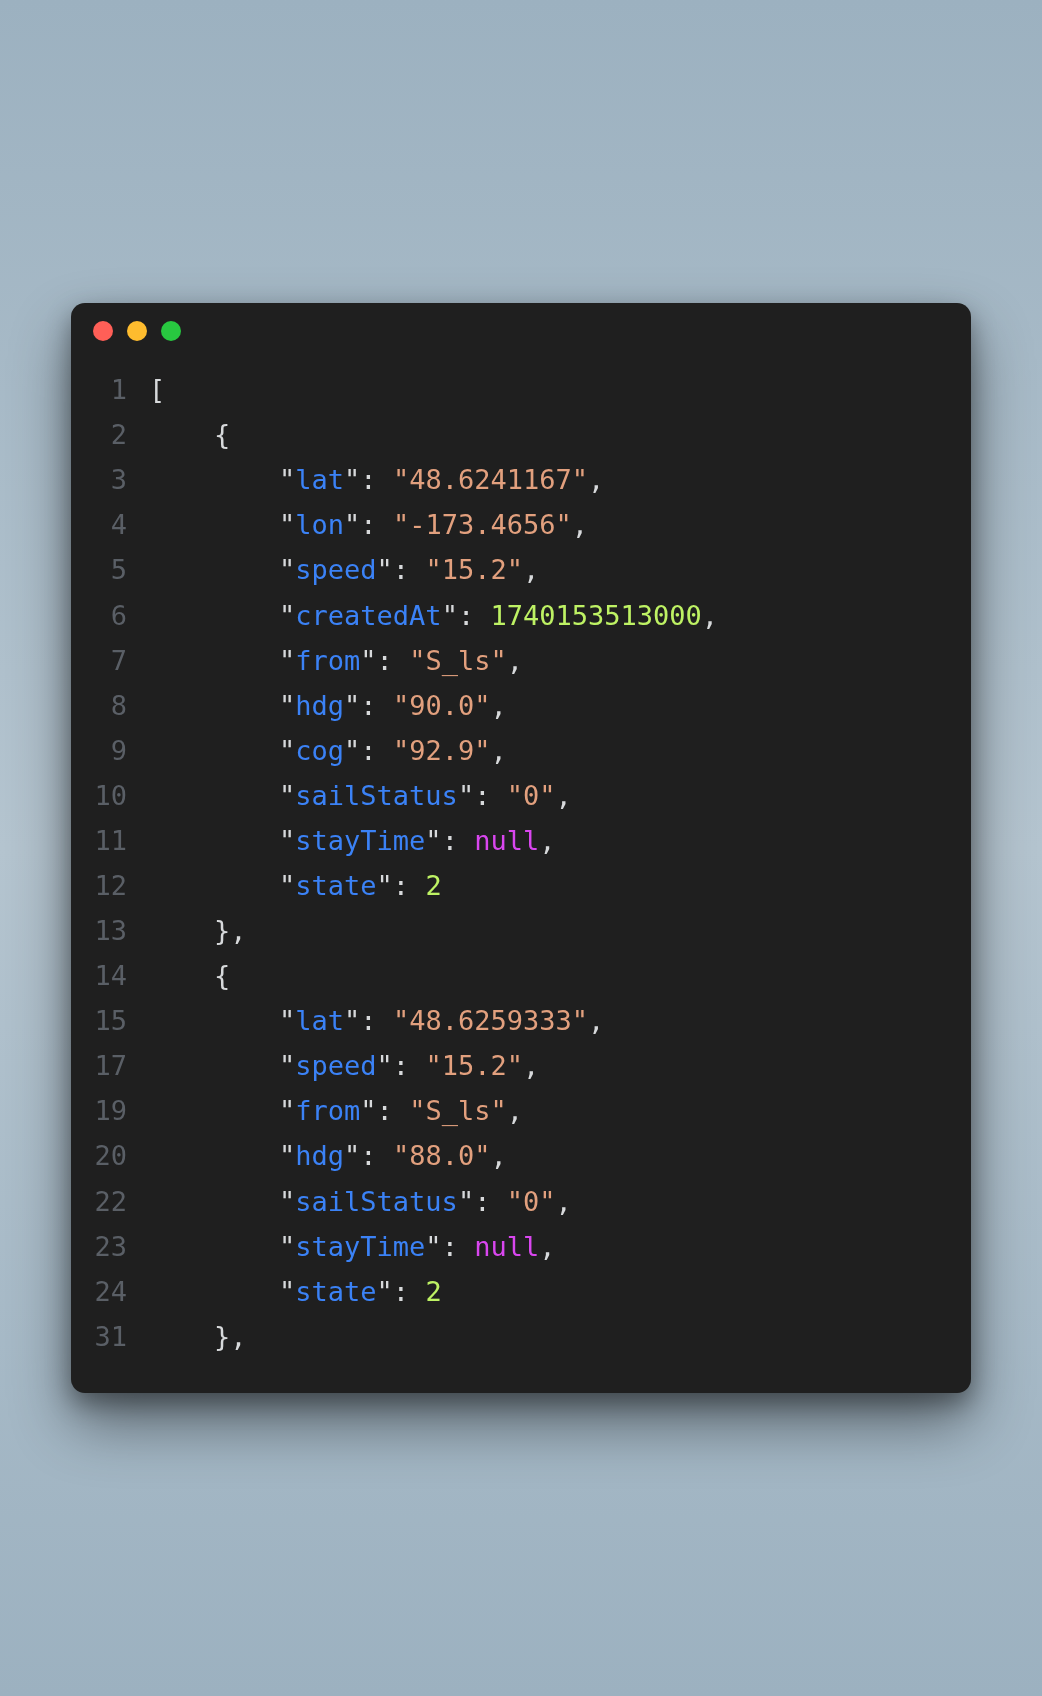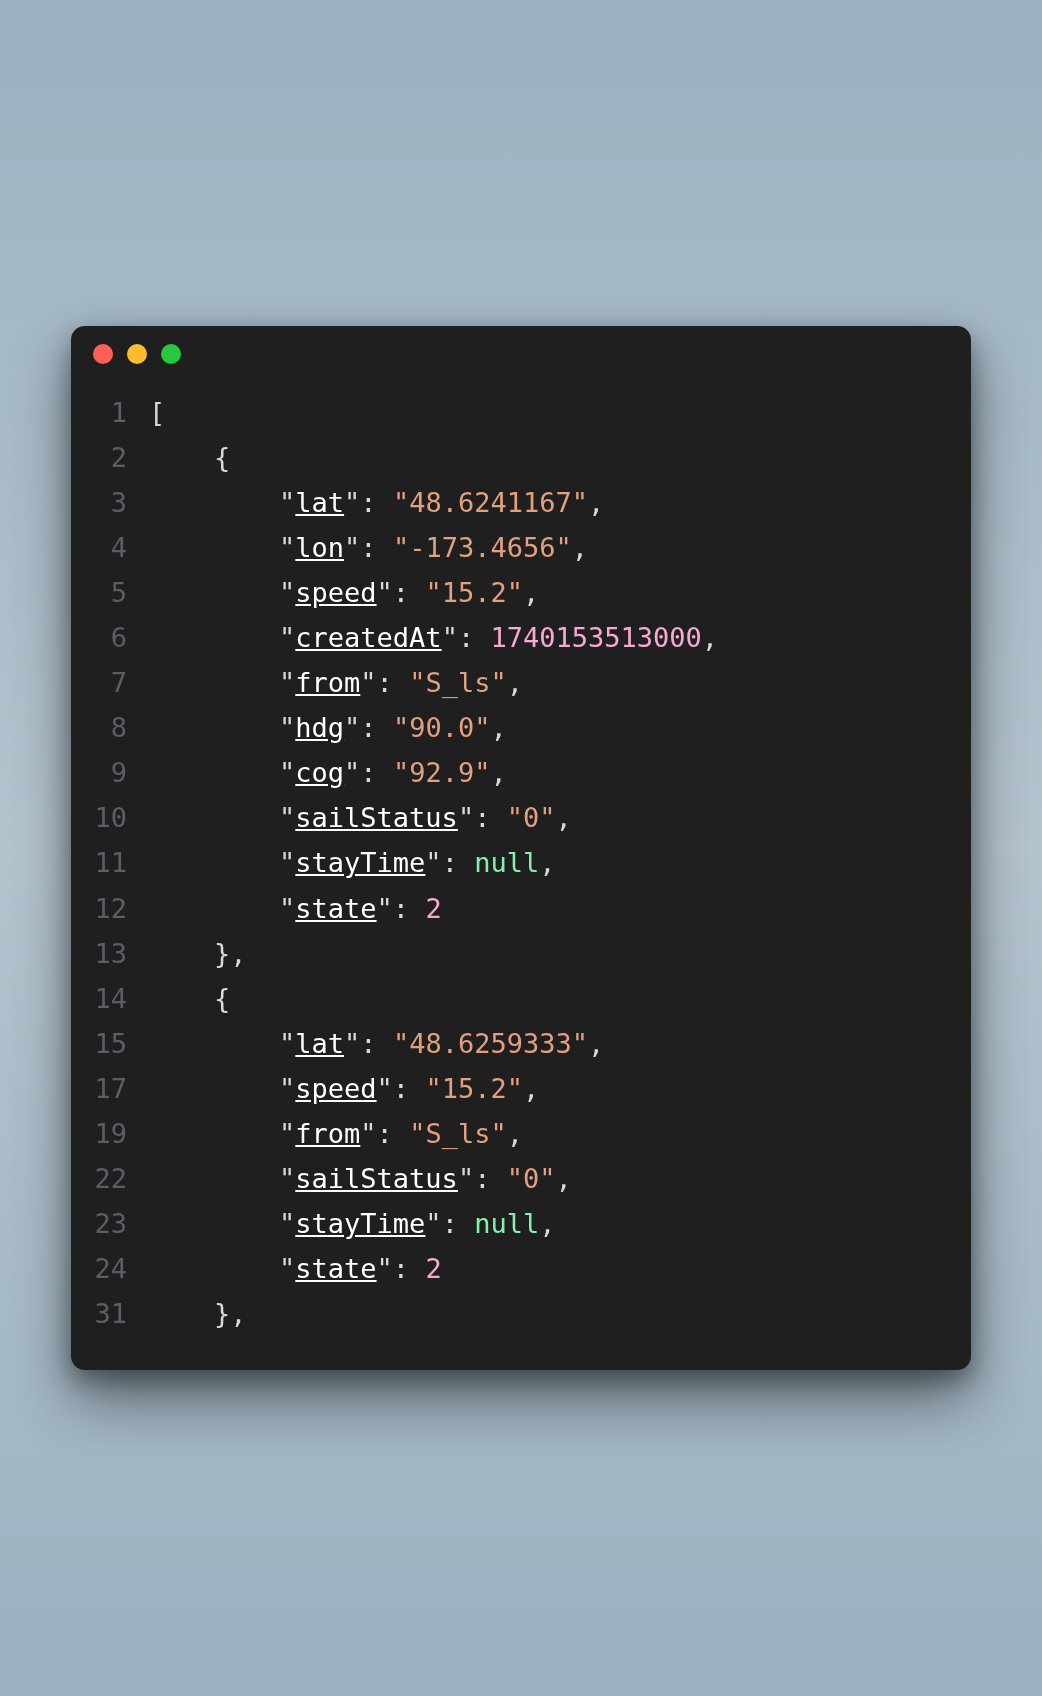--- a/index.html
+++ b/index.html
@@ -44,24 +44,24 @@
   .gutter {
     width: 78px;
     text-align: right;
     padding-right: 22px;
     color: #5a5f66;
     user-select: none;
     flex-shrink: 0;
   }
   .code { flex: 1; min-width: 0; }
   .p  { color: #d7d9db; }   
-  .k  { color: #ffffff; text-decoration: underline; }   
+  .k  { color: #3b82f6; }   
   .s  { color: #e2a07e; }   
-  .n  { color: #f9a8d4; }   
-  .nl { color: #86efac; }   
+  .n  { color: #bef264; }   
+  .nl { color: #d946ef; }   
 </style>
 </head>
 <body>
 
 <div class="window">
   <div class="titlebar">
     <div class="dot red" title="close"></div>
     <div class="dot yellow" title="minimize"></div>
     <div class="dot green" title="zoom"></div>
   </div>
@@ -76,18 +76,19 @@
       <div class="line"><div class="gutter">8</div><div class="code"><span class="p">        </span><span class="p">"</span><span class="k">hdg</span><span class="p">"</span><span class="p">: </span><span class="s">"90.0"</span><span class="p">,</span></div></div>
       <div class="line"><div class="gutter">9</div><div class="code"><span class="p">        </span><span class="p">"</span><span class="k">cog</span><span class="p">"</span><span class="p">: </span><span class="s">"92.9"</span><span class="p">,</span></div></div>
       <div class="line"><div class="gutter">10</div><div class="code"><span class="p">        </span><span class="p">"</span><span class="k">sailStatus</span><span class="p">"</span><span class="p">: </span><span class="s">"0"</span><span class="p">,</span></div></div>
       <div class="line"><div class="gutter">11</div><div class="code"><span class="p">        </span><span class="p">"</span><span class="k">stayTime</span><span class="p">"</span><span class="p">: </span><span class="nl">null</span><span class="p">,</span></div></div>
       <div class="line"><div class="gutter">12</div><div class="code"><span class="p">        </span><span class="p">"</span><span class="k">state</span><span class="p">"</span><span class="p">: </span><span class="n">2</span></div></div>
       <div class="line"><div class="gutter">13</div><div class="code"><span class="p">    </span><span class="p">},</span></div></div>
       <div class="line"><div class="gutter">14</div><div class="code"><span class="p">    </span><span class="p">{</span></div></div>
       <div class="line"><div class="gutter">15</div><div class="code"><span class="p">        </span><span class="p">"</span><span class="k">lat</span><span class="p">"</span><span class="p">: </span><span class="s">"48.6259333"</span><span class="p">,</span></div></div>
       <div class="line"><div class="gutter">17</div><div class="code"><span class="p">        </span><span class="p">"</span><span class="k">speed</span><span class="p">"</span><span class="p">: </span><span class="s">"15.2"</span><span class="p">,</span></div></div>
       <div class="line"><div class="gutter">19</div><div class="code"><span class="p">        </span><span class="p">"</span><span class="k">from</span><span class="p">"</span><span class="p">: </span><span class="s">"S_ls"</span><span class="p">,</span></div></div>
+      <div class="line"><div class="gutter">20</div><div class="code"><span class="p">        </span><span class="p">"</span><span class="k">hdg</span><span class="p">"</span><span class="p">: </span><span class="s">"88.0"</span><span class="p">,</span></div></div>
       <div class="line"><div class="gutter">22</div><div class="code"><span class="p">        </span><span class="p">"</span><span class="k">sailStatus</span><span class="p">"</span><span class="p">: </span><span class="s">"0"</span><span class="p">,</span></div></div>
       <div class="line"><div class="gutter">23</div><div class="code"><span class="p">        </span><span class="p">"</span><span class="k">stayTime</span><span class="p">"</span><span class="p">: </span><span class="nl">null</span><span class="p">,</span></div></div>
       <div class="line"><div class="gutter">24</div><div class="code"><span class="p">        </span><span class="p">"</span><span class="k">state</span><span class="p">"</span><span class="p">: </span><span class="n">2</span></div></div>
       <div class="line"><div class="gutter">31</div><div class="code"><span class="p">    </span><span class="p">},</span></div></div>
     </div>
 </div>
 
 </body></html>

